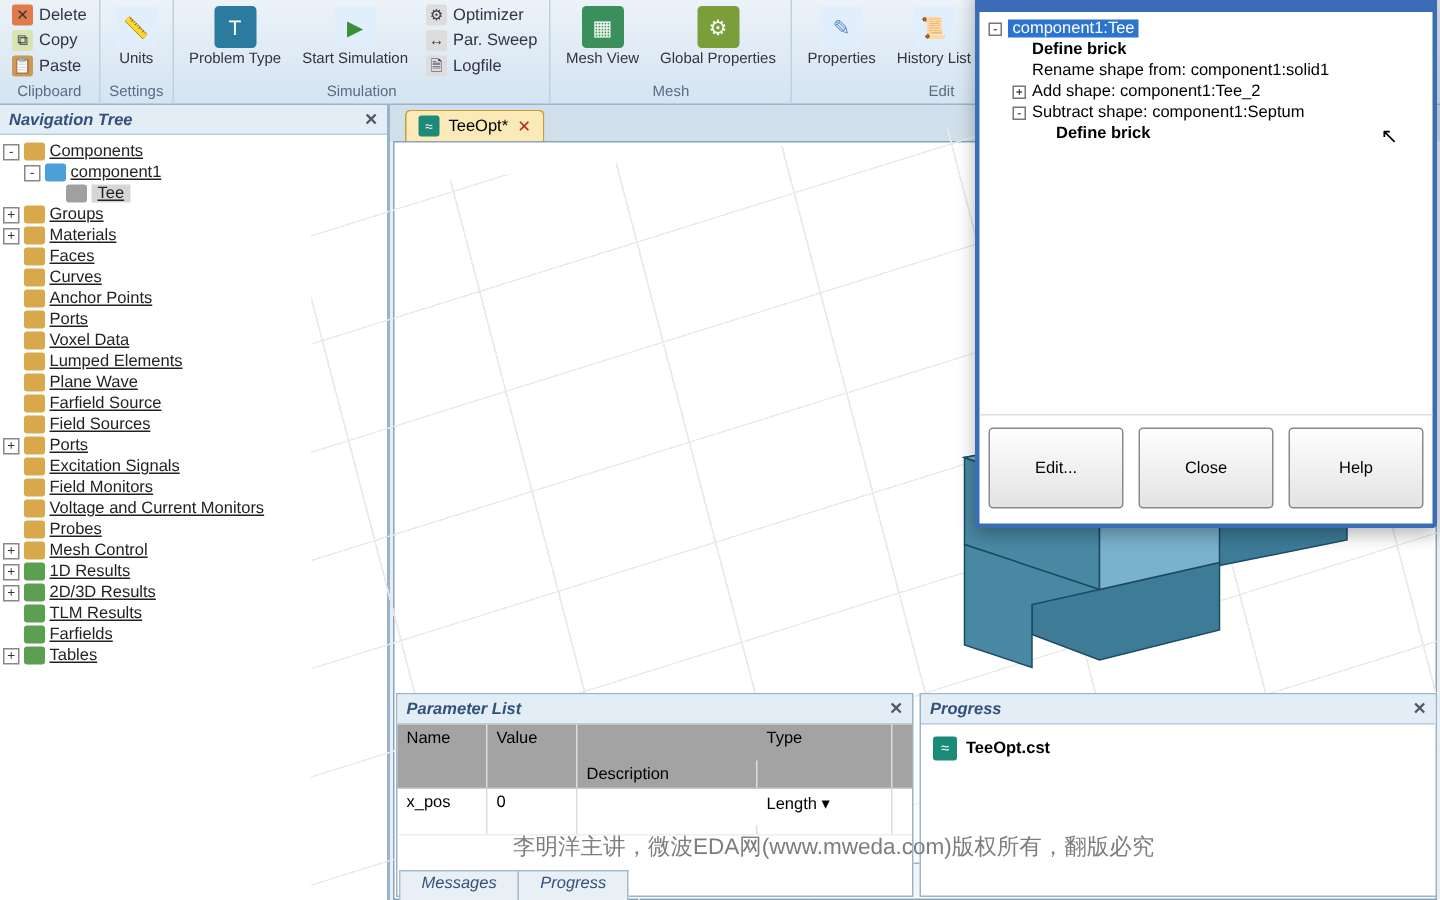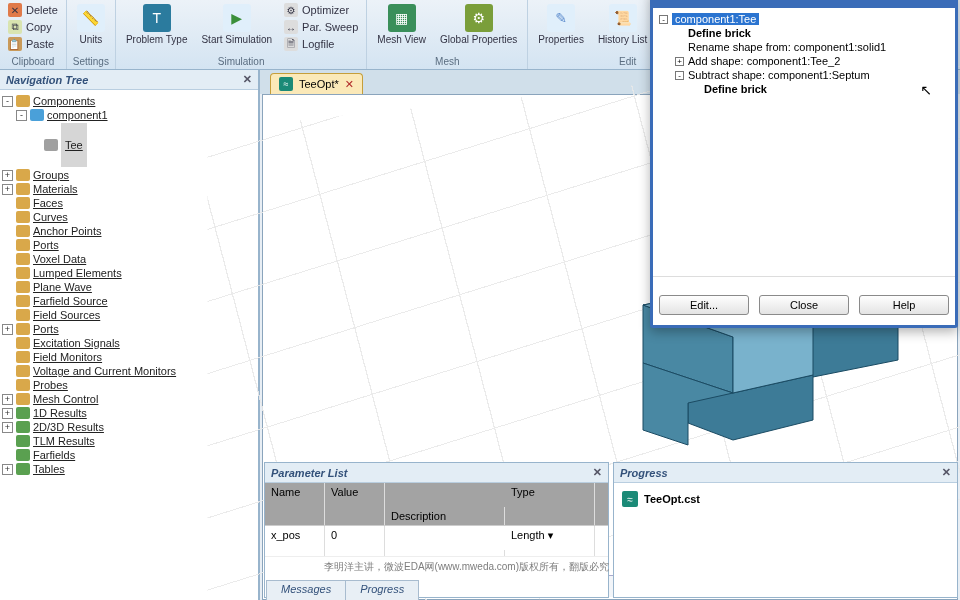--- a/index.html
+++ b/index.html
@@ -23,21 +23,21 @@
   .left { width: 260px; border-right: 2px solid #98b4cc; background:#0c4a6e; display:flex; flex-direction:column;}
   .panelhdr { background:#e3edf5; color:#33517a; font-style:italic; font-weight:bold; padding:3px 6px; border-bottom:1px solid #b9cee0; display:flex; justify-content:space-between; align-items:center;}
   .panelhdr .x{color:#556;cursor:pointer;font-style:normal;}
   .tree { flex:1; overflow:auto; padding:4px 2px; background:#fff;}
   .tnode { display:flex; align-items:center; gap:3px; padding:1px 0; white-space:nowrap; cursor:default;}
   .tnode .twisty{width:11px;height:11px;border:1px solid #888;display:inline-flex;align-items:center;justify-content:center;font-size:9px;line-height:1;color:#333;background:#fff;cursor:pointer;}
   .tnode .twisty.none{border:none;}
   .tnode .nico{width:14px;height:12px;border-radius:2px;display:inline-block;}
   .tnode .nlabel{color:#222;text-decoration:underline;}
   .indent1{margin-left:14px;} .indent2{margin-left:28px;}
-  .sel{background:#d6d6d6;padding:16px 4px;}
+  .sel{background:#d6d6d6;padding:0 4px;}
 
   .right { flex:1; display:flex; flex-direction:column; position:relative; background:#e8eef4;}
   .tabbar { height:24px; display:flex; align-items:flex-end; padding-left:10px; background:#d0dfea;}
   .tab { background:#fbe9b8; border:1px solid #c59e3a; border-bottom:none; border-radius:4px 4px 0 0; padding:3px 8px; display:flex; gap:6px; align-items:center; font-size:11px; cursor:pointer;}
   .tab .tico{width:14px;height:14px;background:#1b8a77;border-radius:2px;display:inline-flex;align-items:center;justify-content:center;color:#fff;font-size:9px;}
   .tab .tx{color:#b02a2a;cursor:pointer;}
   .viewport{flex:1;background:#fff;position:relative;border:1px solid #8aa4bc;margin:0 2px;}
   .grid{position:absolute;inset:0;background:
     repeating-linear-gradient(78deg,#e9e9e9 0 1px,transparent 1px 90px),
     repeating-linear-gradient(-14deg,#e9e9e9 0 1px,transparent 1px 70px);
@@ -62,24 +62,24 @@
 
   
   .dialog{position:absolute;right:2px;top:-10px;width:308px;background:#fff;border:3px solid #3a6cb8;border-top:18px solid #3a6cb8;border-radius:3px;box-shadow:0 4px 12px rgba(0,0,0,.3);z-index:100;}
   .dlgbody{padding:4px 6px 8px;height:268px;overflow:auto;}
   .dtree .dnode{display:flex;align-items:center;gap:4px;padding:1px 0;white-space:nowrap;}
   .dtree .tw{width:9px;height:9px;border:1px solid #777;display:inline-flex;align-items:center;justify-content:center;font-size:8px;cursor:pointer;background:#fff;}
   .dtree .tw.none{border:none;}
   .dtree .hl{background:#2b74d0;color:#fff;padding:0 3px;}
   .dtree .bold{font-weight:bold;}
   .dlgbtns{display:flex;justify-content:space-around;padding:8px 6px 10px;border-top:1px solid #ddd;gap:10px;}
-  .dbtn{flex:1;background:linear-gradient(#fefefe,#e3e3e3);border:1px solid #8a8a8a;border-radius:3px;padding:3px 0;text-align:center;cursor:pointer;margin-top:10px;}
+  .dbtn{flex:1;background:linear-gradient(#fefefe,#e3e3e3);border:1px solid #8a8a8a;border-radius:3px;padding:20px 0;text-align:center;cursor:pointer;}
   .cursor{position:absolute;right:28px;top:82px;font-size:14px;color:#000;z-index:101;}
 
-  .watermark{position:absolute;left:324px;bottom:26px;color:#7d7d7d;font-size:10px;white-space:nowrap;z-index:50;}
+  .watermark{position:absolute;left:342px;bottom:26px;color:#7d7d7d;font-size:15px;white-space:nowrap;z-index:50;}
 </style>
 </head>
 <body>
 
 <div class="ribbon">
   <div class="rgroup">
     <div class="btns">
       <div class="smallstack">
         <div class="smallbtn">
             <span class="sico" style="background:#e07a4a">✕</span>

